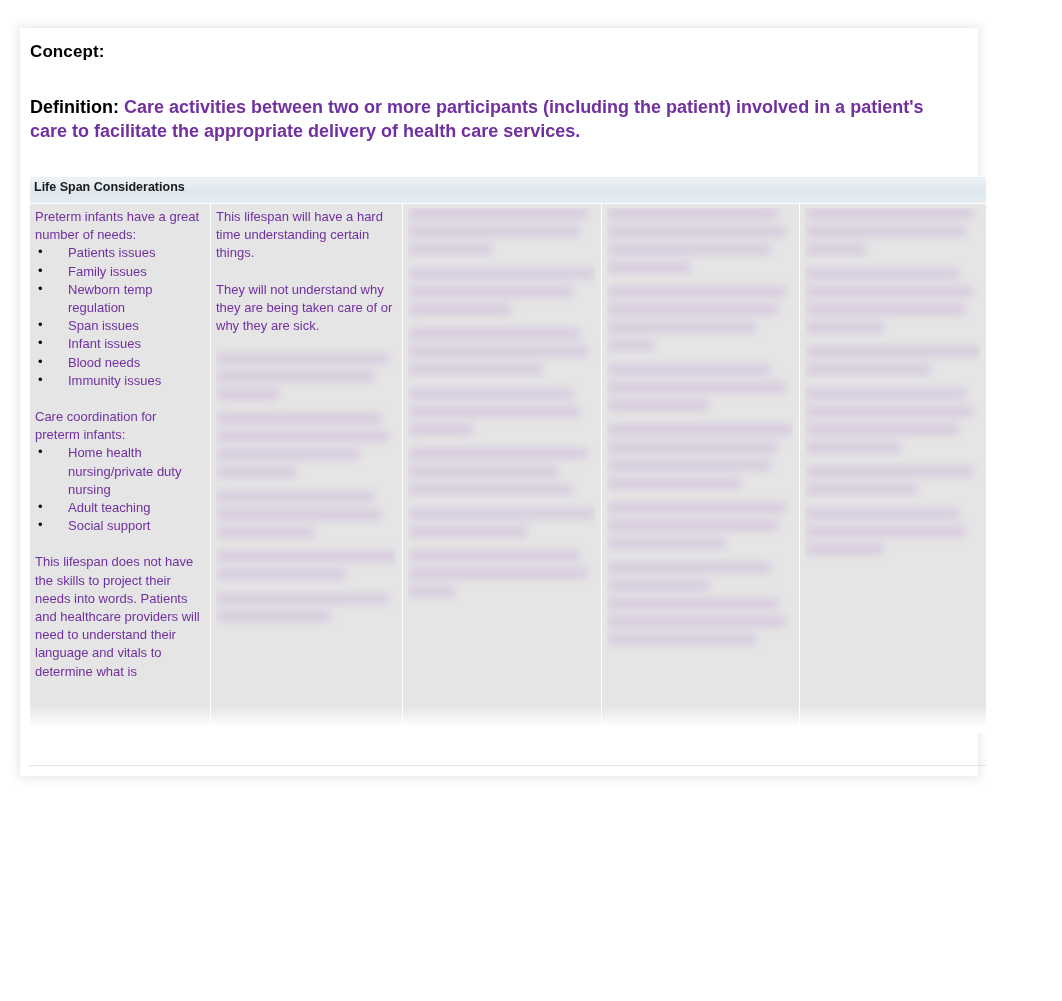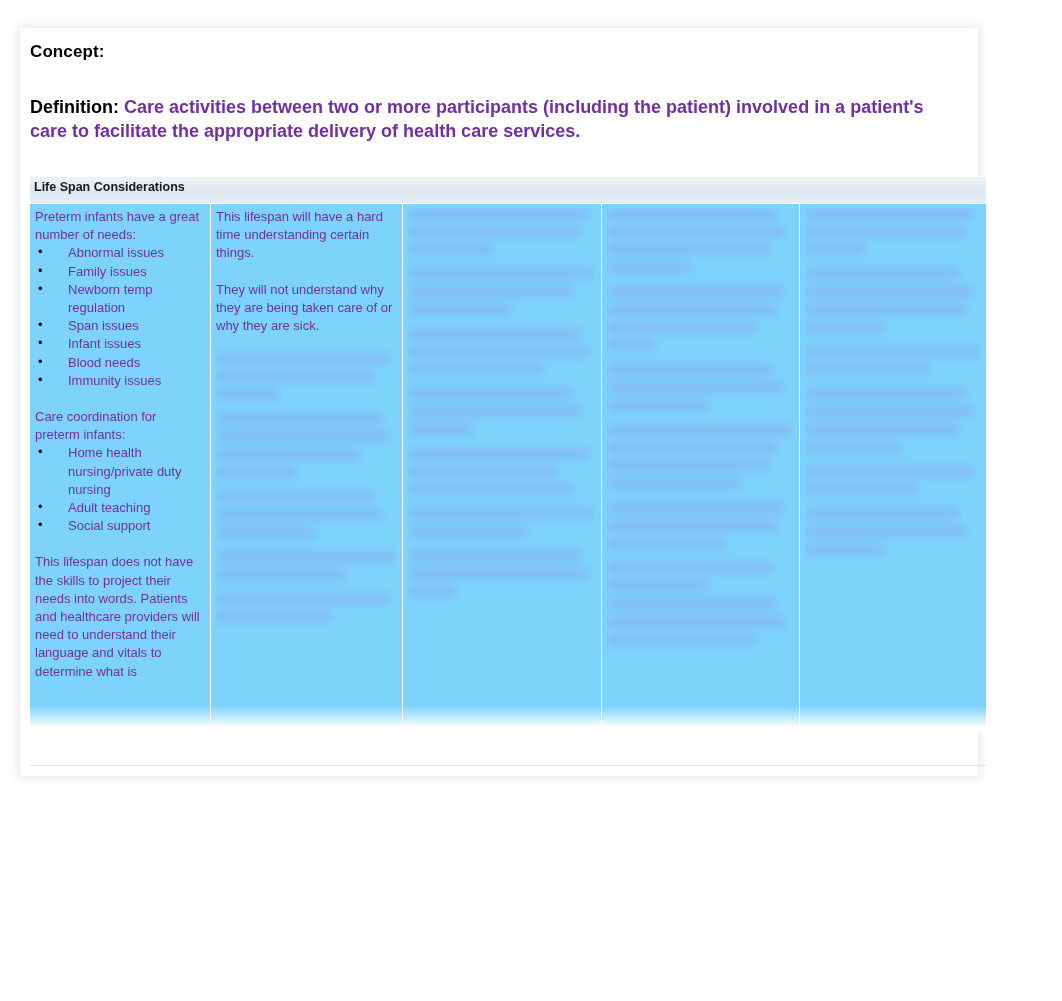--- a/index.html
+++ b/index.html
@@ -86,21 +86,21 @@
     font-size: 13px;
     font-weight: bold;
     color: #111111;
     padding: 5px 6px 9px 6px !important;
     height: 42px;
     line-height: 1.38;
   }
 
   
   .body-cell {
-    background: #7dd3fc;
+    background: #e5e5e5;
     height: 520px;
     padding: 4px 6px 4px 5px !important;
     overflow: hidden;
     position: relative;
   }
 
   .cell-inner {
     font-size: 13px;
     line-height: 18.2px;
     color: #7030a0;
@@ -200,21 +200,21 @@
         <td class="banner-cell" colspan="5">Life Span Considerations</td>
       </tr>
 
 
       <tr>
 
         <td class="body-cell">
           <div class="cell-inner">
             <div class="para">Preterm infants have a great number of needs:</div>
             <ul class="bullets">
-              <li>Abnormal issues</li>
+              <li>Patients issues</li>
               <li>Family issues</li>
               <li>Newborn temp regulation</li>
               <li>Span issues</li>
               <li>Infant issues</li>
               <li>Blood needs</li>
               <li>Immunity issues</li>
             </ul>
             <div class="spacer"></div>
             <div class="para">Care coordination for preterm infants:</div>
             <ul class="bullets">

